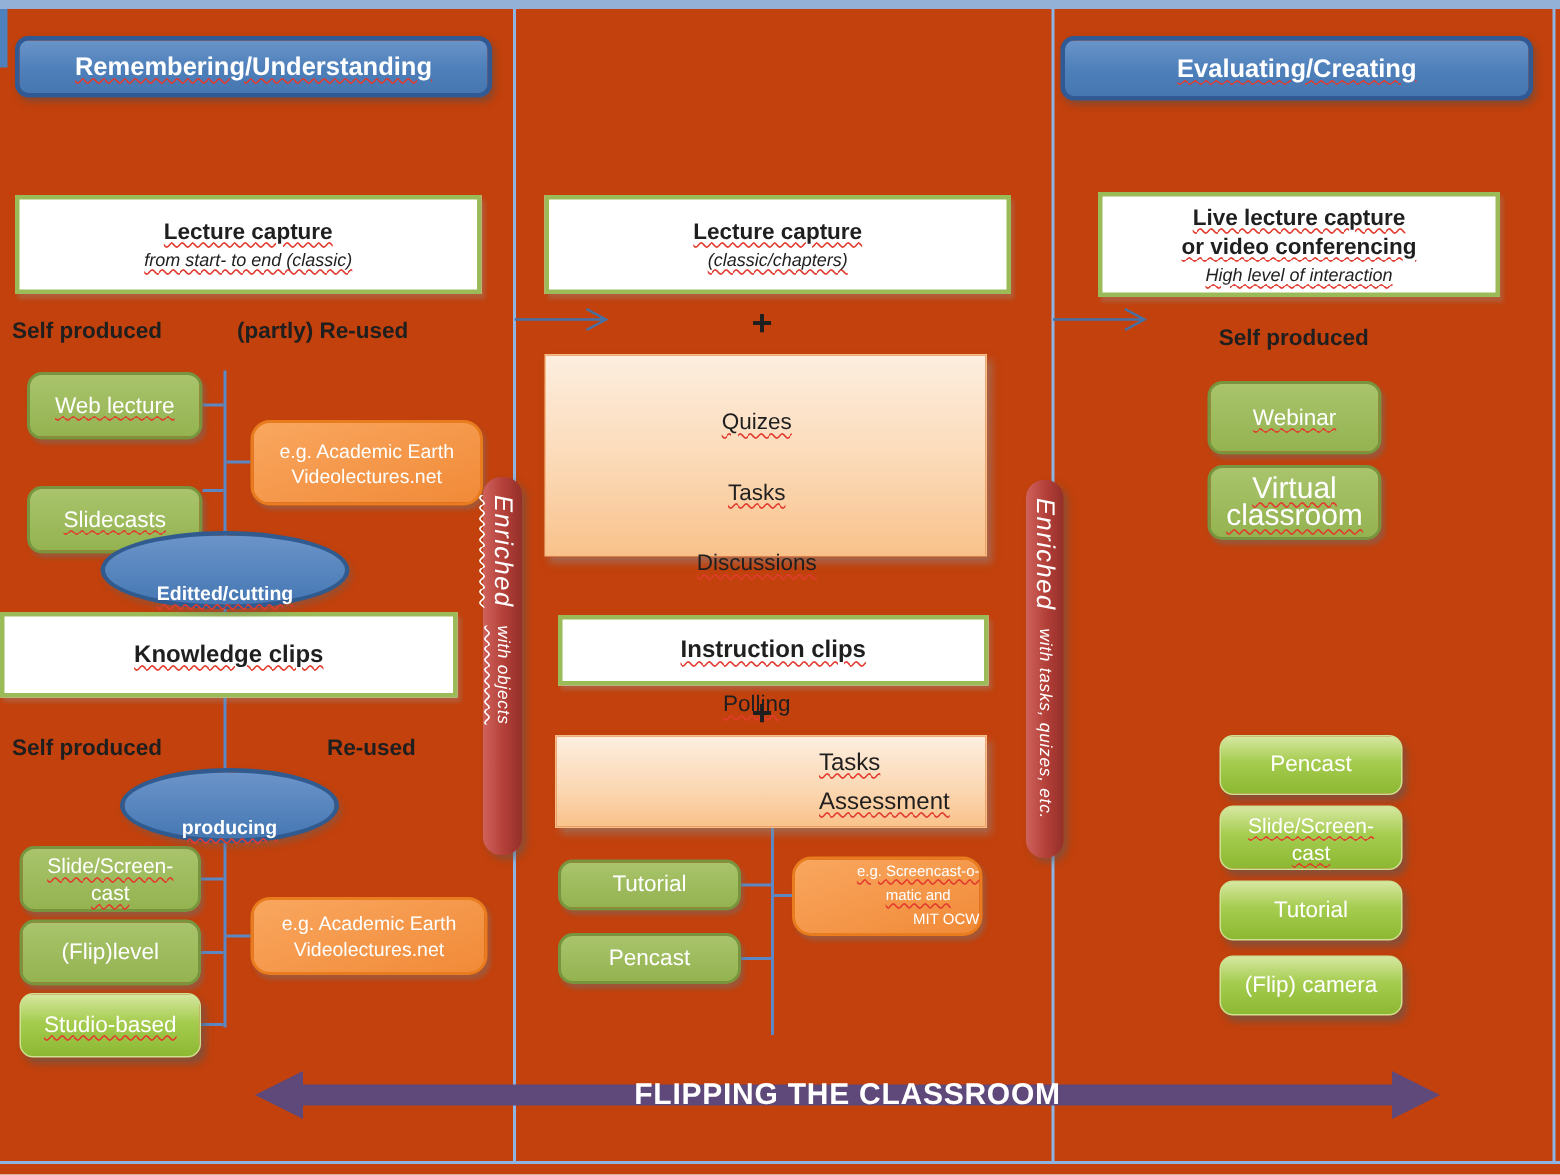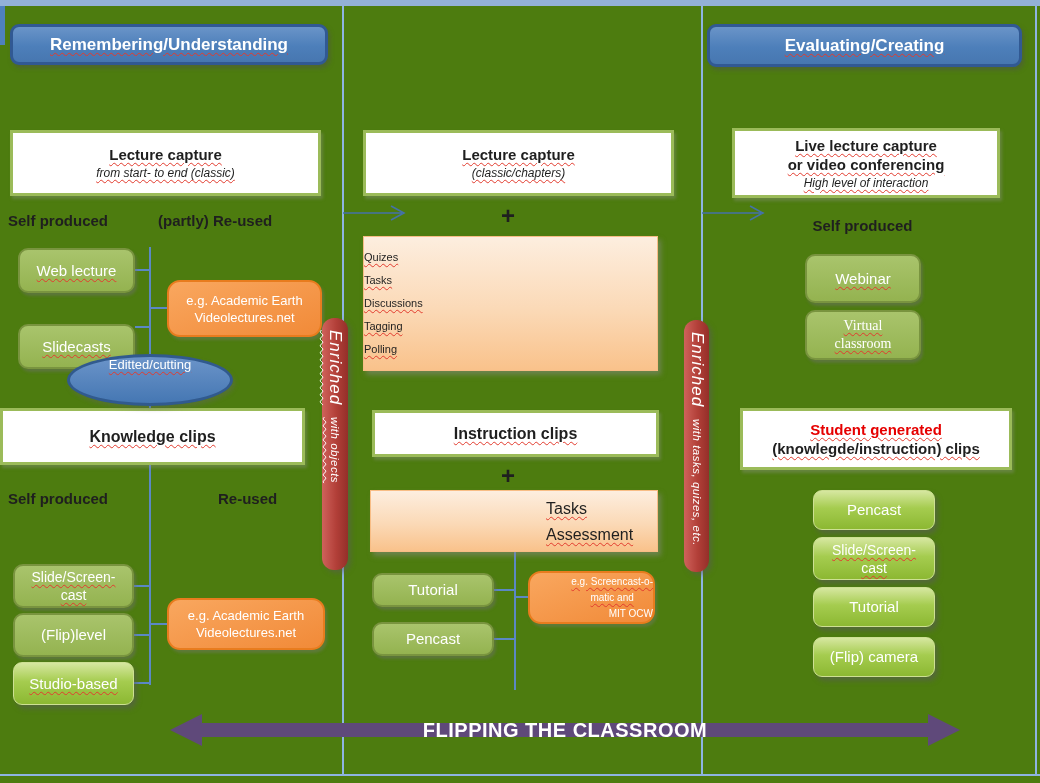--- a/index.html
+++ b/index.html
@@ -1,17 +1,17 @@
 <!DOCTYPE html>
 <html><head>
 <meta charset="utf-8">
 <style>
   html,body{margin:0;padding:0;background:#fff;}
   #canvas{
-    position:relative;width:1040px;height:783px;background:#4d7c0f;overflow:hidden;
+    position:relative;width:1040px;height:783px;background:#c2410c;overflow:hidden;
     font-family:"Liberation Sans","DejaVu Sans",sans-serif;color:#1f1f1f;
   }
   .abs{position:absolute;box-sizing:border-box;}
   .pre{white-space:pre-line;}
   .sq{text-decoration-line:underline;text-decoration-style:wavy;text-decoration-color:#e23b2e;text-decoration-thickness:1px;text-underline-offset:2px;}
   .sqw{text-decoration-line:underline;text-decoration-style:wavy;text-decoration-color:#ffffff;text-decoration-thickness:1px;text-underline-offset:2px;}
 
   
   .vline{background:#8eb4e3;width:2px;z-index:0;}
   .hline{background:#8eb4e3;height:2px;z-index:0;}
@@ -68,39 +68,39 @@
     border:1px solid #f8bd85;
     box-shadow:3px 4px 5px rgba(140,140,140,.5);
     color:#1f1f1f;z-index:2;
   }
 
   
   .ellipse{
     background:linear-gradient(180deg,#6b94c9 0%,#4577b3 100%);
     border:3px solid #315a8e;border-radius:50%;
     box-shadow:2px 3px 4px rgba(100,100,100,.4);
-    display:flex;align-items:flex-start;justify-content:center;text-align:center;
-    color:#fff;font-size:13px;z-index:3;
+    display:flex;align-items:flex-end;justify-content:center;text-align:center;
+    color:#fff;font-size:13px;z-index:3;font-weight:bold;
   }
 
   
   .red-bar{
     background:linear-gradient(90deg,#cf625b 0%,#b23f38 55%,#942f29 100%);
     border-radius:12px;
     box-shadow:3px 3px 5px rgba(90,90,90,.5);
     display:flex;justify-content:center;z-index:4;
   }
   .bar-text{writing-mode:vertical-rl;color:#fff;font-style:italic;padding-top:12px;}
   .bar-title{font-size:17px;letter-spacing:1px;}
   .bar-sub{font-size:11.5px;margin-top:7px;letter-spacing:.5px;}
 
   .lbl{font-weight:bold;font-size:15px;z-index:2;}
   .plus{font-weight:bold;font-size:24px;text-align:center;z-index:2;}
 
-  .act-line{display:block;text-align:left;font-size:11px;line-height:23px;}
+  .act-line{display:block;text-align:center;font-size:15px;line-height:23px;margin-top:24px;}
   .ta-line{display:block;text-align:left;font-size:16px;line-height:26px;}
 
   .purple-text{
     position:absolute;left:0;top:0;width:100%;height:100%;
     display:flex;align-items:center;justify-content:center;
     color:#fff;font-weight:bold;font-size:20px;letter-spacing:.5px;z-index:3;
   }
 </style>
 </head>
 <body>
@@ -157,20 +157,23 @@
   </div>
   <div class="abs wbox" style="left:0;top:408px;width:305px;height:57px;">
     <span class="t sq" style="font-size:16px;">Knowledge clips</span>
   </div>
   <div class="abs lbl" style="left:8px;top:490px;width:150px;">
     <span>Self produced</span>
   </div>
   <div class="abs lbl" style="left:218px;top:490px;width:100px;">
     <span>Re-used</span>
   </div>
+  <div class="abs ellipse" style="left:80px;top:512px;width:146px;height:50px;">
+    <span class="sq">producing</span>
+  </div>
   <div class="abs g-olive" style="left:13px;top:564px;width:121px;height:44px;font-size:14px;">
     <span class="pre sq">Slide/Screen-
 cast</span>
   </div>
   <div class="abs g-olive" style="left:13px;top:613px;width:121px;height:44px;">
     <span>(Flip)level</span>
   </div>
   <div class="abs g-bright" style="left:13px;top:662px;width:121px;height:43px;">
     <span class="sq">Studio-based</span>
   </div>
@@ -246,27 +249,23 @@
     <span class="t pre sq">Live lecture capture
 or video conferencing</span>
     <span class="s sq">High level of interaction</span>
   </div>
   <div class="abs lbl" style="left:790px;top:217px;width:145px;text-align:center;">
     <span>Self produced</span>
   </div>
   <div class="abs g-olive" style="left:805px;top:254px;width:116px;height:49px;">
     <span class="sq">Webinar</span>
   </div>
-  <div class="abs g-olive" style="left:805px;top:310px;width:116px;height:50px;font-size:14px;font-family:Liberation Serif, serif;">
+  <div class="abs g-olive" style="left:805px;top:310px;width:116px;height:50px;font-size:20px;">
     <span class="pre sq">Virtual
 classroom</span>
-  </div>
-  <div class="abs wbox" style="left:740px;top:408px;width:272px;height:62px;">
-    <span class="t sq" style="color:#e60000;">Student generated</span>
-    <span class="t sq">(knowlegde/instruction) clips</span>
   </div>
   <div class="abs g-bright" style="left:813px;top:490px;width:122px;height:40px;">
     <span>Pencast</span>
   </div>
   <div class="abs g-bright" style="left:813px;top:537px;width:122px;height:43px;font-size:14px;">
     <span class="pre sq">Slide/Screen-
 cast</span>
   </div>
   <div class="abs g-bright" style="left:813px;top:587px;width:122px;height:40px;">
     <span>Tutorial</span>

